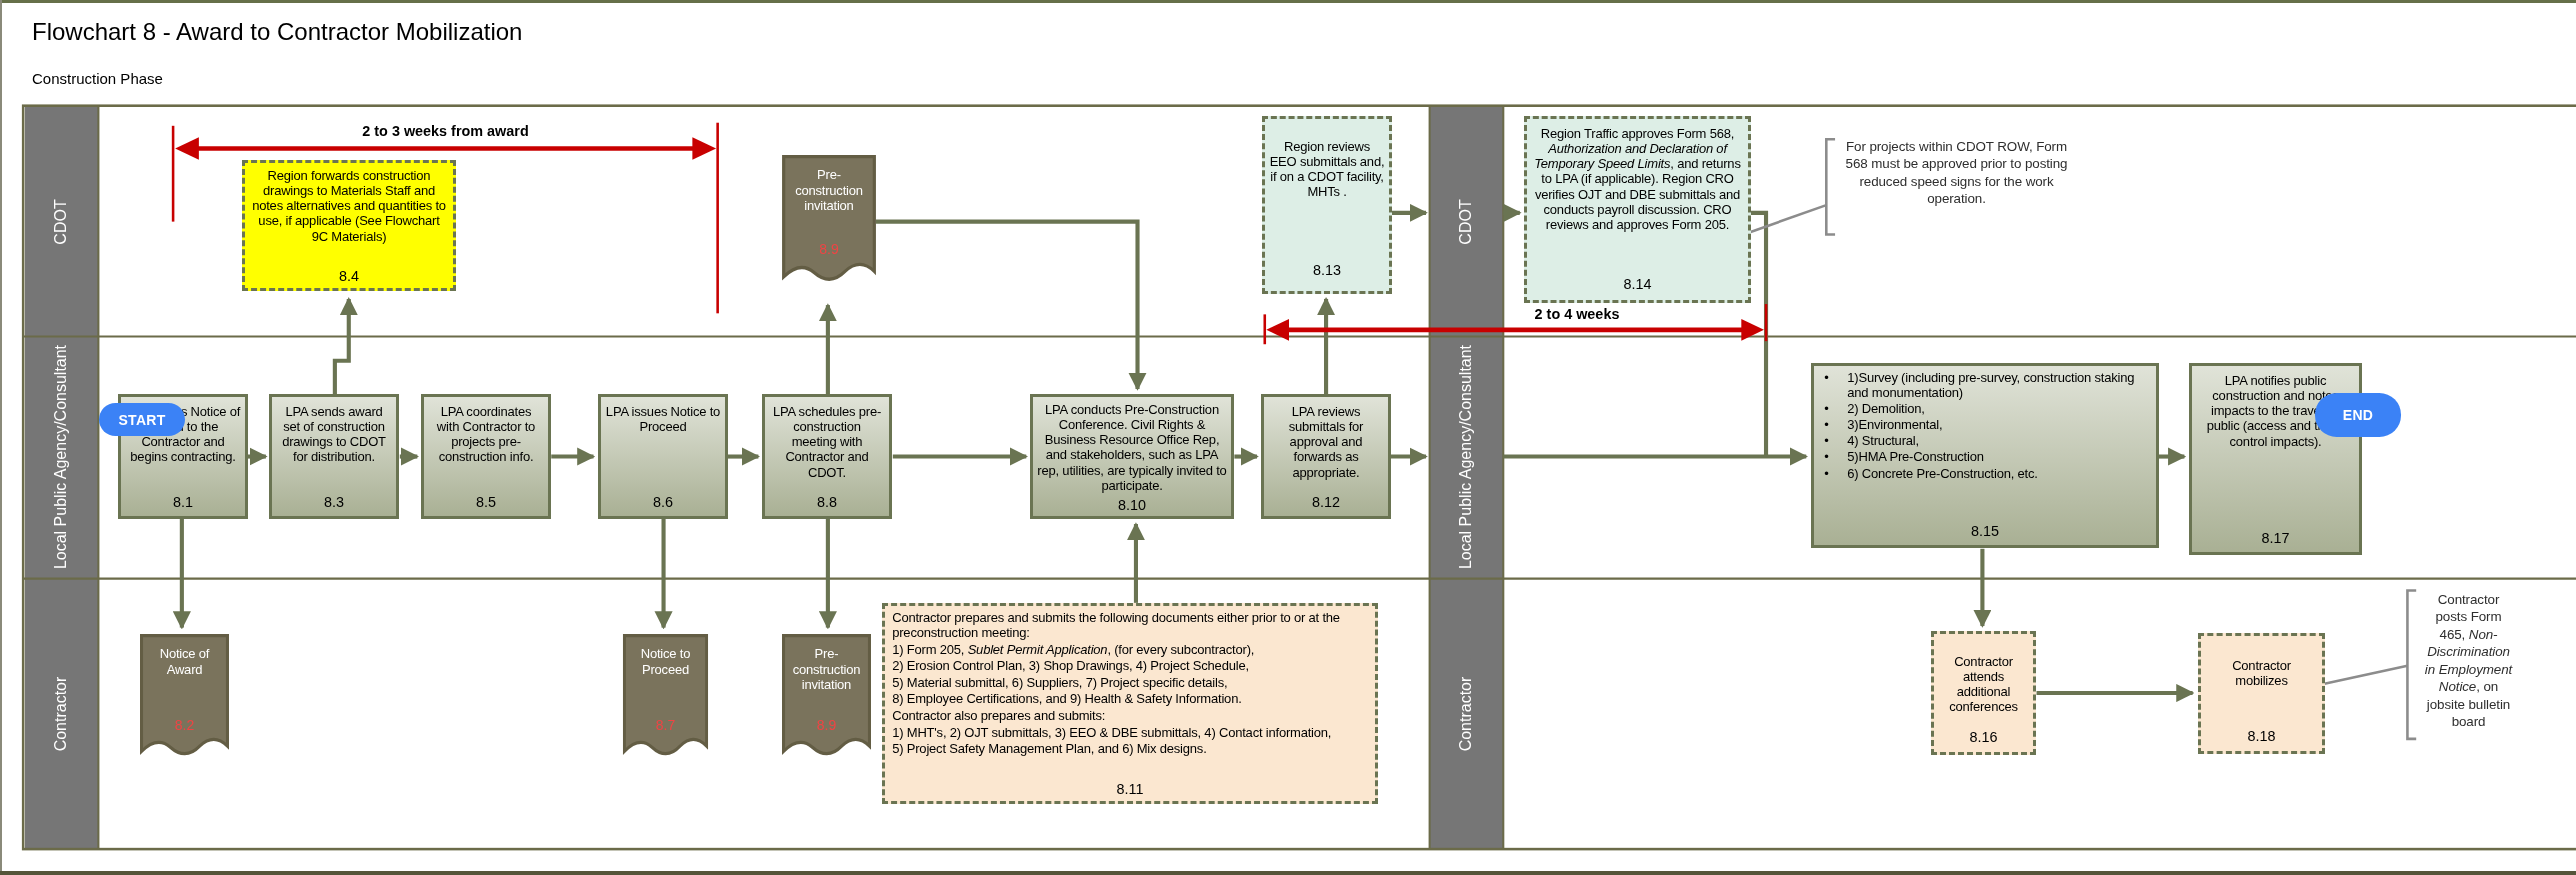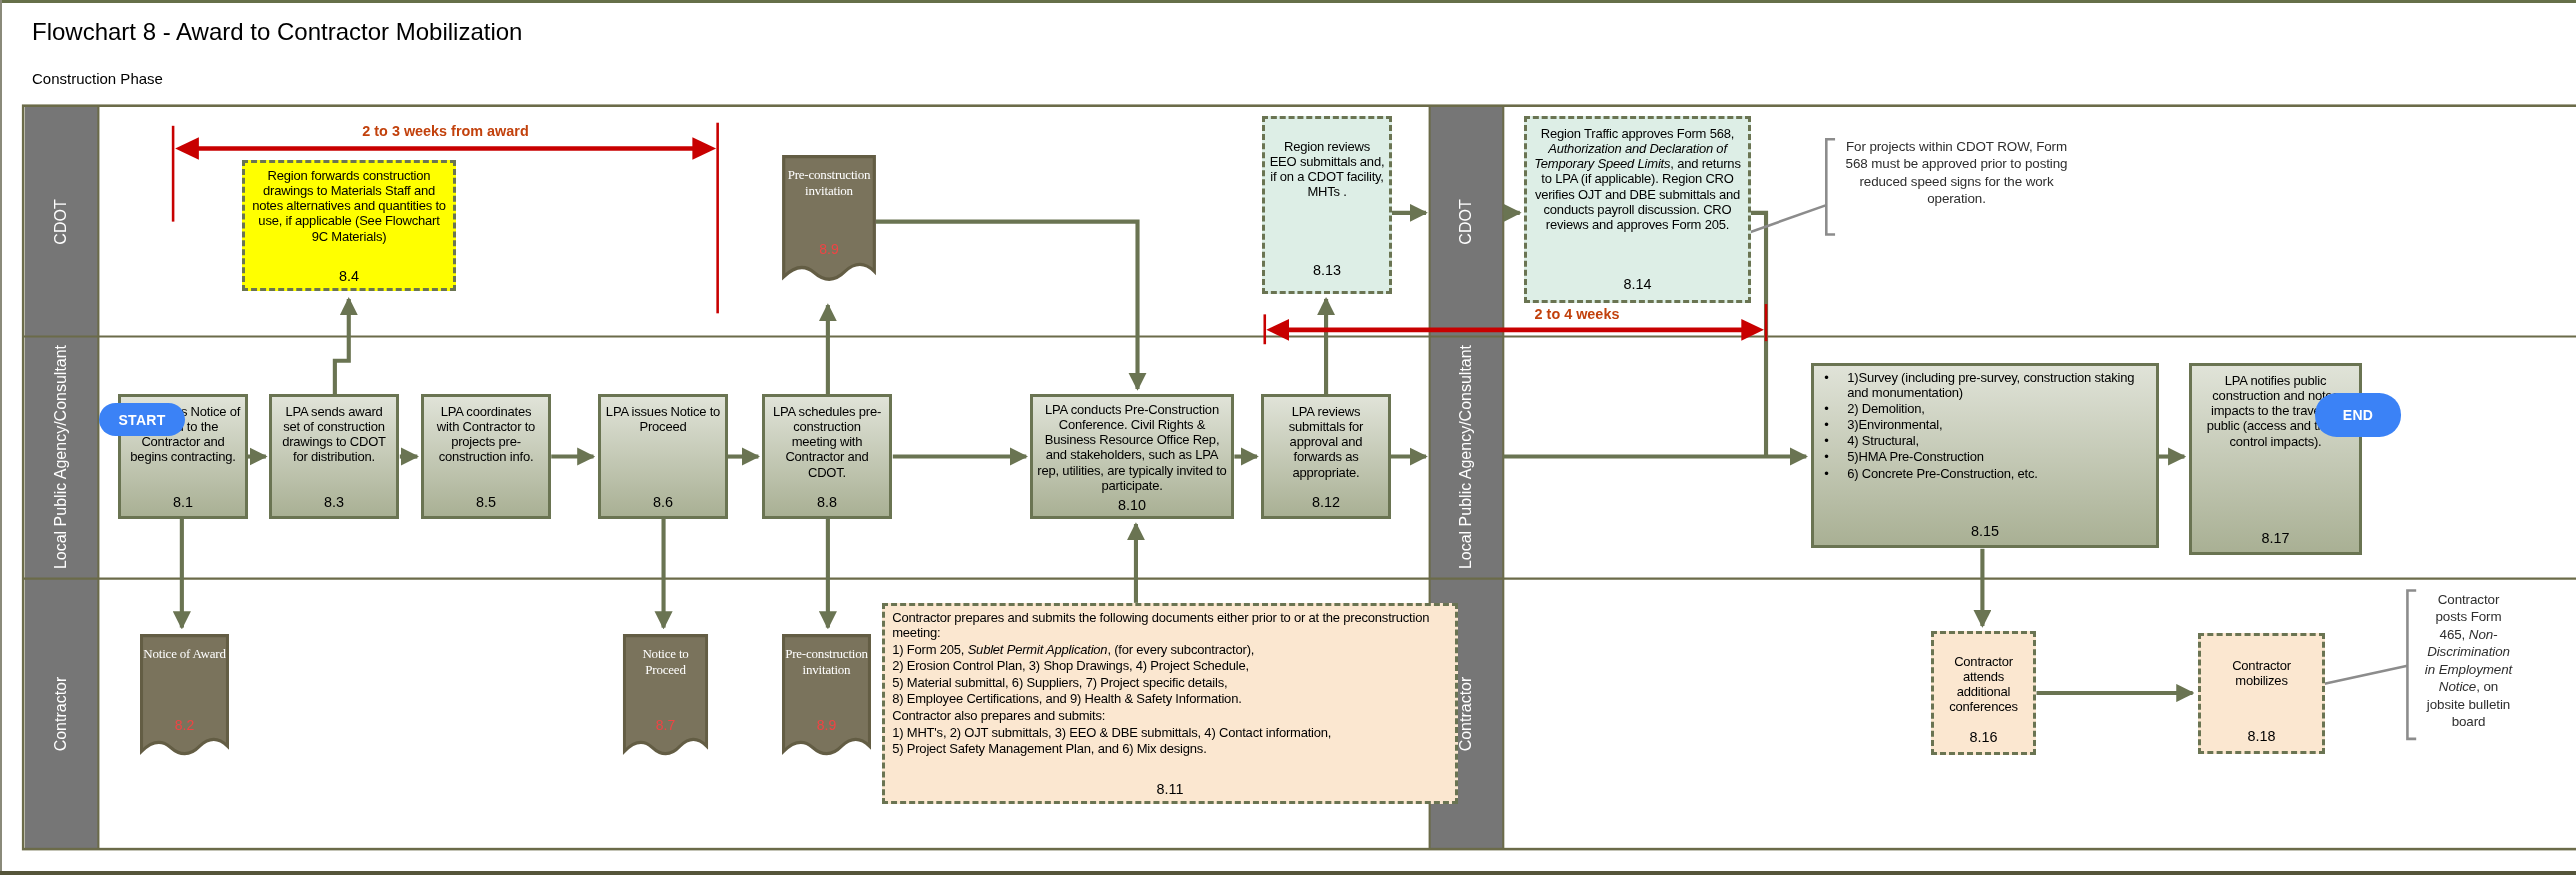--- a/index.html
+++ b/index.html
@@ -32,27 +32,27 @@
         font-size:14.4px;color:#000;}
   .it{font-style:italic;}
 
   .bulrow{display:flex;margin:0 0 1px 3.1px;}
   .bulrow .dot{width:23px;flex:none;}
   .b11line{margin-bottom:1.5px;}
 
   .doc{position:absolute;z-index:4;}
   .doc svg{position:absolute;left:0;top:0;width:100%;height:100%;}
   .dtxt{position:absolute;left:3.1px;right:3.1px;top:13.4px;text-align:center;
-        font-size:13px;line-height:1.18;color:#fff;letter-spacing:-0.2px;font-family:Liberation Serif, serif;}
+        font-size:13px;line-height:1.18;color:#fff;letter-spacing:-0.2px;}
   .dnum{position:absolute;top:62%;left:0;right:0;text-align:center;font-size:14px;color:#ef4444;}
 
   .pill{position:absolute;z-index:6;background:#3b82f6;color:#fff;font-weight:bold;
         font-size:14px;display:flex;align-items:center;justify-content:center;
         letter-spacing:0.3px;margin-top:40px;}
-  .redlbl{position:absolute;z-index:5;color:#c2410c;font-weight:bold;font-size:14.4px;
+  .redlbl{position:absolute;z-index:5;color:#000000;font-weight:bold;font-size:14.4px;
           text-align:center;white-space:nowrap;}
   .note{position:absolute;z-index:5;font-size:13.4px;line-height:1.3;color:#2e2e2e;
         text-align:center;letter-spacing:-0.1px;}
 </style>
 </head>
 <body>
 
 <div class="edge-top"></div>
 <div class="edge-left"></div>
 
@@ -162,21 +162,21 @@
 </div>
 
 <div class="dash yellow" style="left:242px;top:160px;width:214px;height:131px;">
   <div class="btxt" style="top:5.2px;">Region forwards construction drawings to Materials Staff and notes alternatives and quantities to use, if applicable (See Flowchart 9C Materials)</div>
   <div class="bnum" style="bottom:4.1px;">8.4</div>
 </div>
 <div class="dash mint" style="left:1262px;top:116px;width:130px;height:178px;">
   <div class="btxt" style="top:19.6px;">Region reviews EEO submittals and, if on a CDOT facility, MHTs .</div>
   <div class="bnum" style="bottom:13.4px;">8.13</div>
 </div>
-<div class="dash peach" style="left:882px;top:603px;width:576px;height:201px;">
+<div class="dash peach" style="left:882px;top:603px;width:496px;height:201px;">
   <div class="btxt left" style="font-size:13px;">
     <div class="b11line">Contractor prepares and submits the following documents either prior to or at the preconstruction meeting:</div>
     <div class="b11line"><span>1) Form 205, </span><span class="it">Sublet Permit Application</span><span>, (for every subcontractor),</span></div>
     <div class="b11line">2) Erosion Control Plan, 3) Shop Drawings, 4) Project Schedule,</div>
     <div class="b11line">5) Material submittal, 6) Suppliers, 7) Project specific details,</div>
     <div class="b11line">8) Employee Certifications, and 9) Health &amp; Safety Information.</div>
     <div class="b11line">Contractor also prepares and submits:</div>
     <div class="b11line">1) MHT's, 2) OJT submittals, 3) EEO &amp; DBE submittals, 4) Contact information,</div>
     <div class="b11line">5) Project Safety Management Plan, and 6) Mix designs.</div>
   </div>

